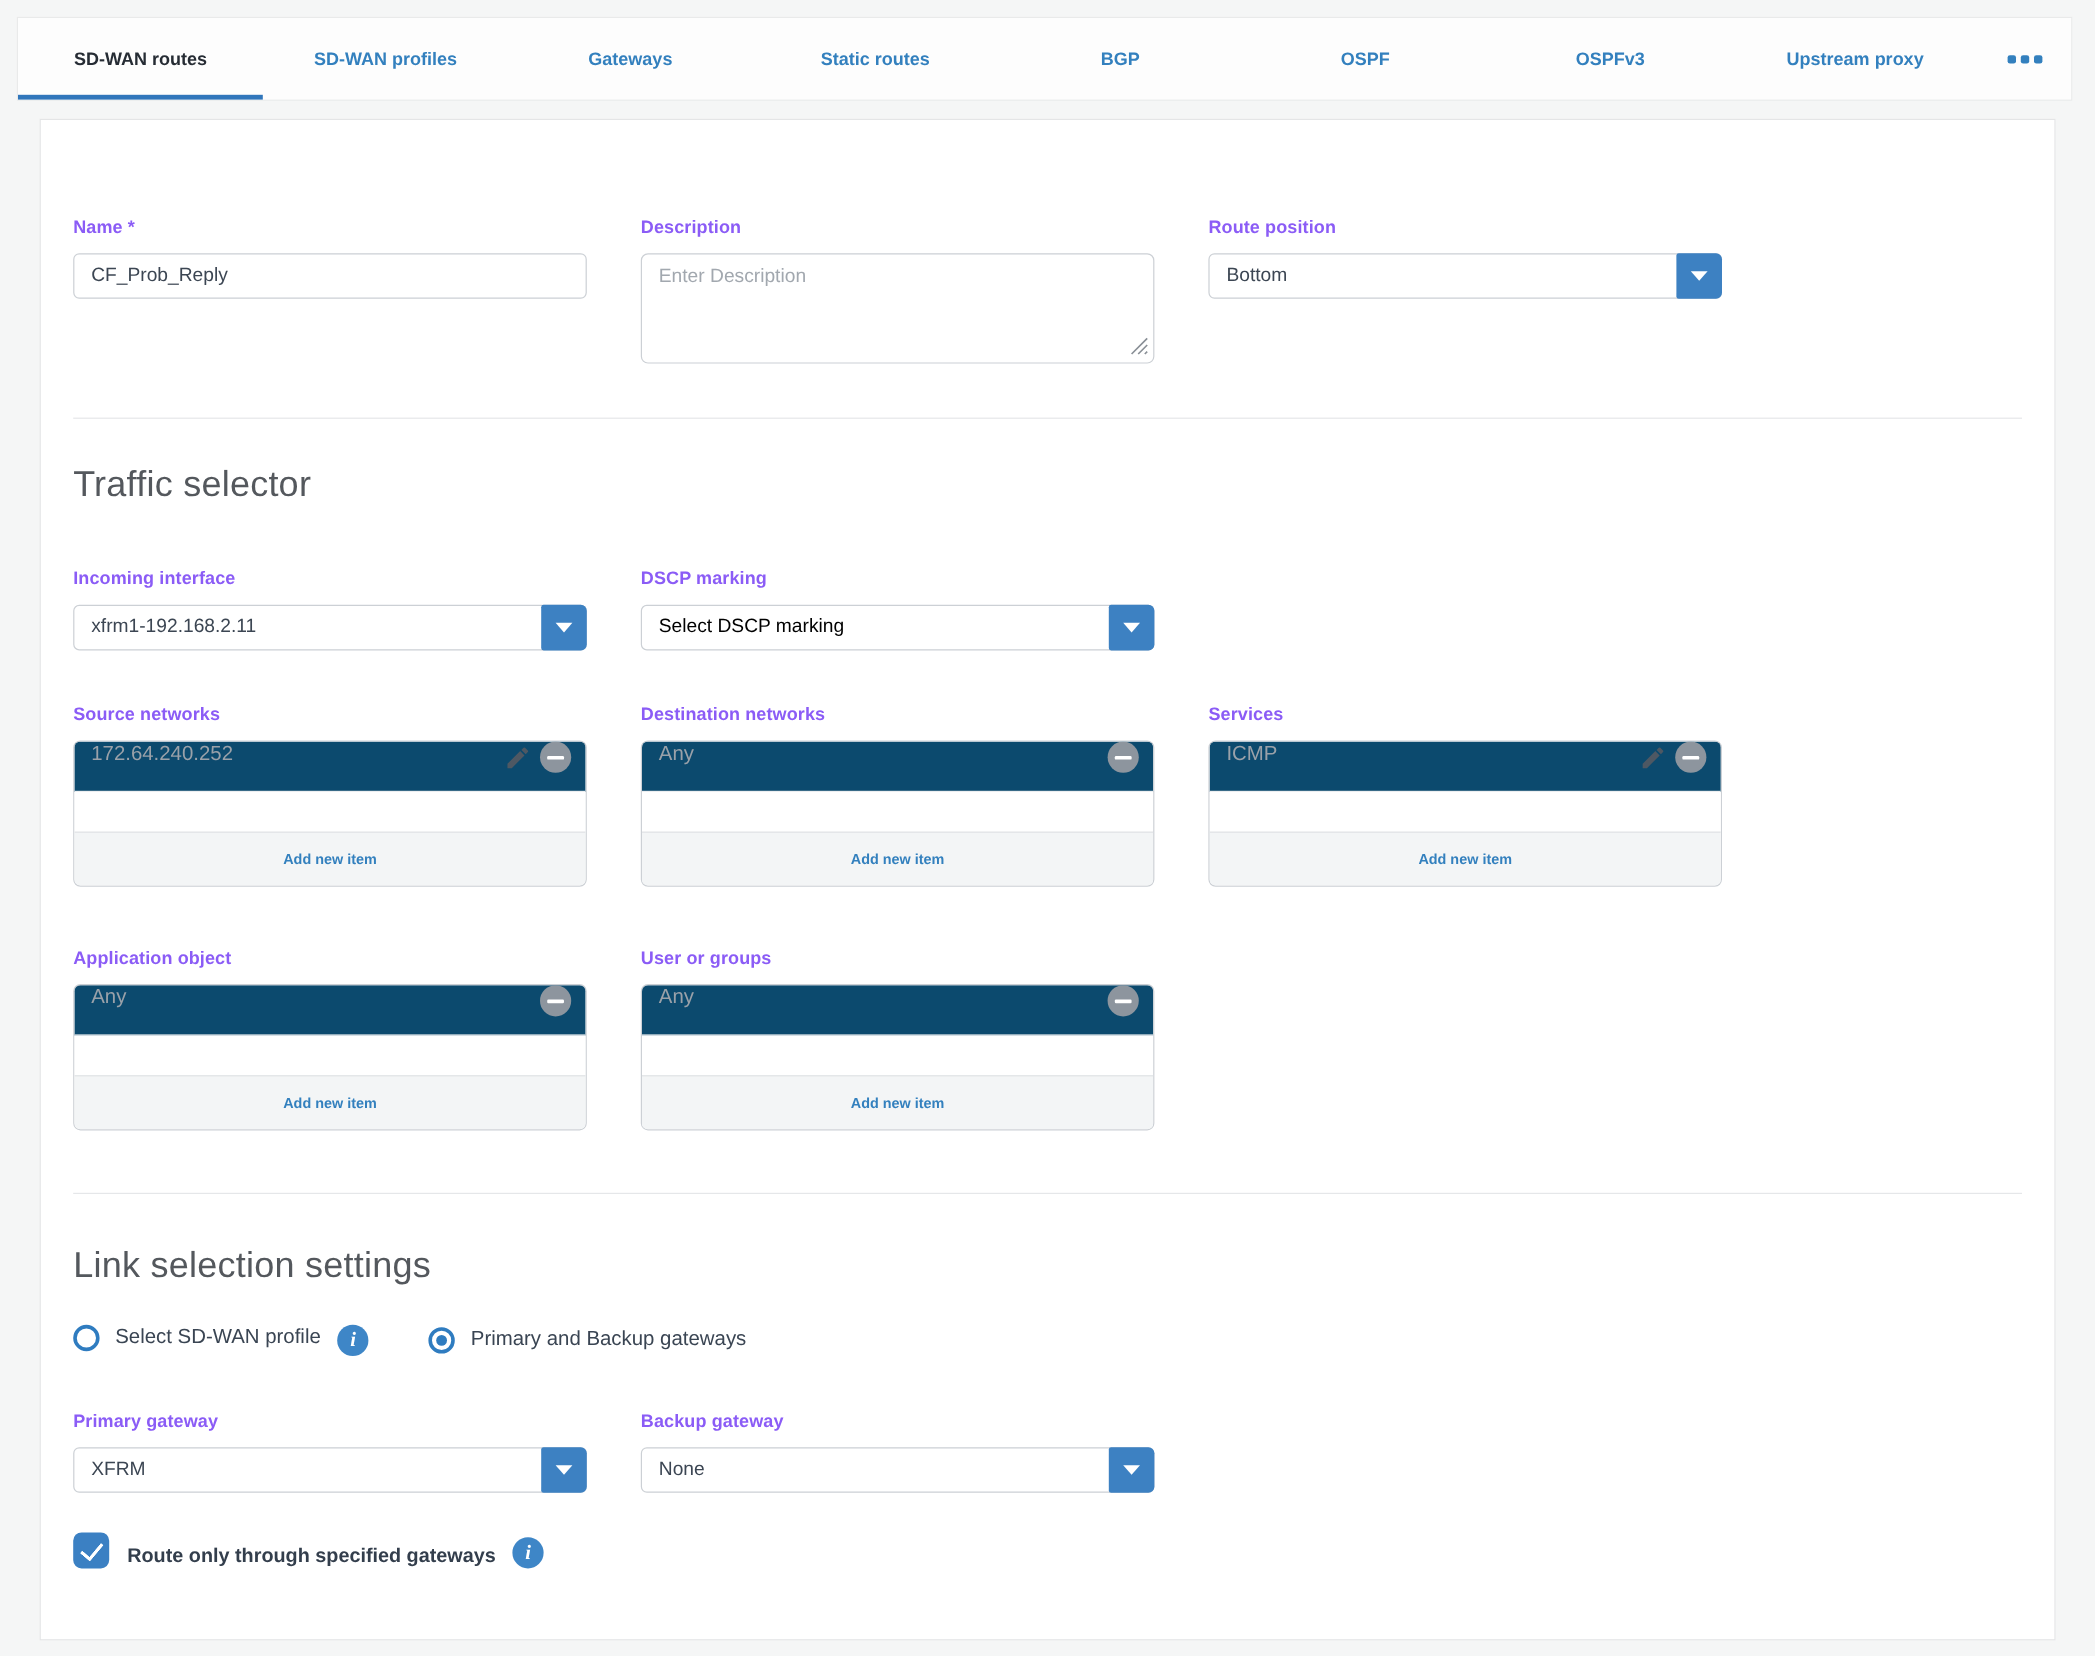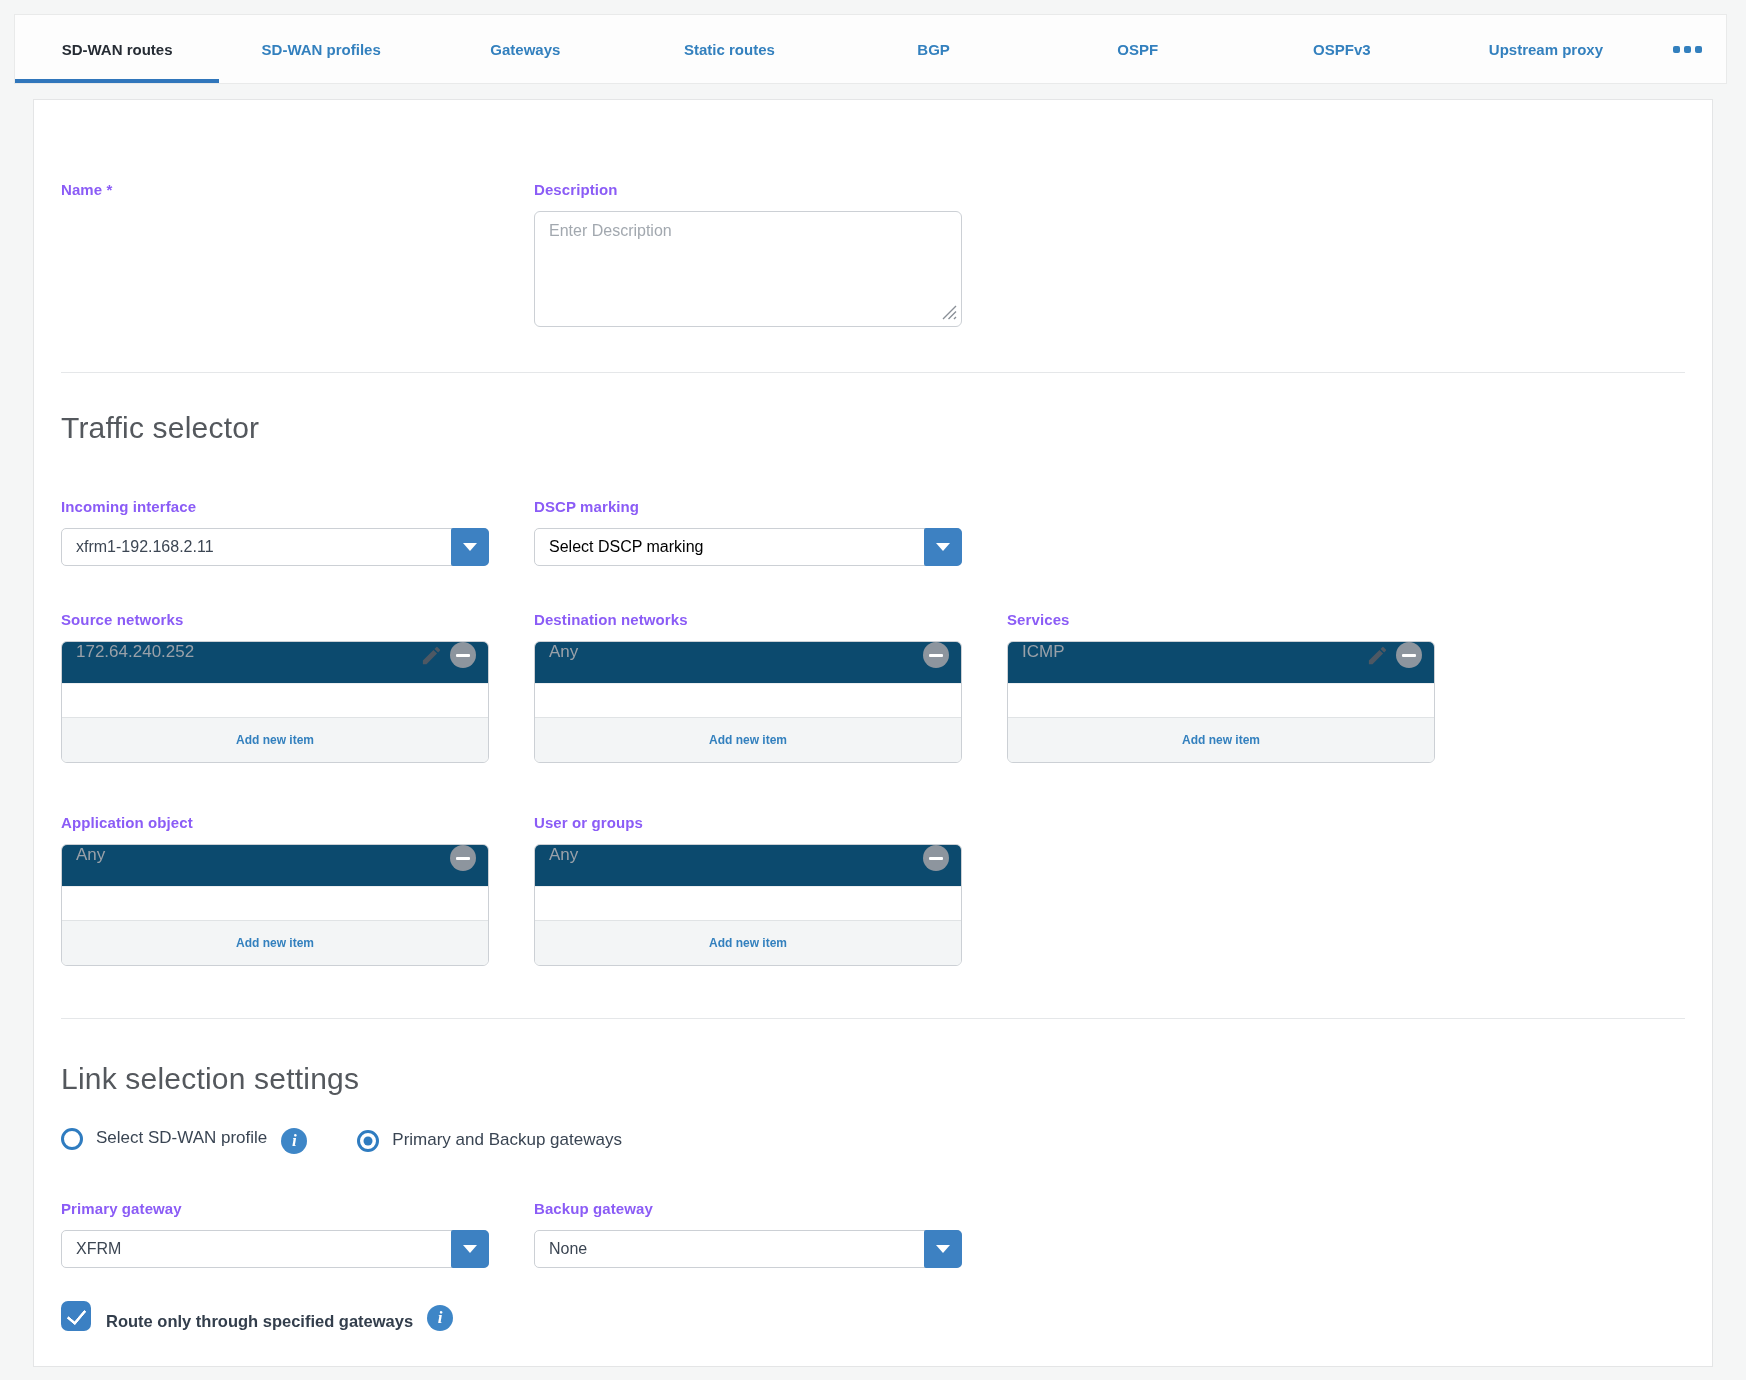--- a/index.html
+++ b/index.html
@@ -61,21 +61,21 @@
   .text-input {
     width:100%; height:38px;
     border:1px solid #ccd0d5; border-radius:5px;
     padding:0 14px;
     font-size:16px; color:#3c4653;
     font-family:inherit; outline:none; background:#fff;
   }
 
   .textarea-wrap { position:relative; }
   textarea.desc {
-    width:100%; height:116px;
+    width:100%; height:92px;
     border:1px solid #ccd0d5; border-radius:6px;
     padding:10px 14px;
     font-size:16px; color:#3c4653;
     font-family:inherit; resize:none; outline:none; display:block;
   }
   textarea.desc::placeholder { color:#a2a8af; }
   .resize-grip { position:absolute; right:5px; bottom:7px; width:15px; height:15px; cursor:nwse-resize; }
 
   
   .select {
@@ -206,32 +206,42 @@
       <span class="dot"></span>
       <span class="dot"></span>
   </div>
 </div>
 
 <div class="card">
 
   <div class="grid3">
     <div>
       <div class="field-label">Name *</div>
+      <input class="text-input" type="text" value="CF_Prob_Reply" style="">
     </div>
     <div>
       <div class="field-label">Description</div>
       <div class="textarea-wrap">
         <textarea class="desc" placeholder="Enter Description" style=""></textarea>
         <span class="resize-grip">
           <svg viewBox="0 0 15 15" width="15" height="15">
               <path d="M14 1 1 14 M14 6.5 6.5 14 M14 12 12 14" stroke="#8a9097" stroke-width="1.4" fill="none"></path>
             </svg>
         </span>
       </div>
     </div>
+    <div>
+      <div class="field-label">Route position</div>
+      <div class="select">
+        <span class="sel-value">Bottom</span>
+        <span class="caret-btn">
+            <span class="caret"></span>
+          </span>
+      </div>
+    </div>
   </div>
 
   <hr class="divider divider-1">
 
   <div class="section-heading heading-1">Traffic selector</div>
 
   <div class="grid3 mt-row-interface">
     <div>
       <div class="field-label">Incoming interface</div>
       <div class="select">

